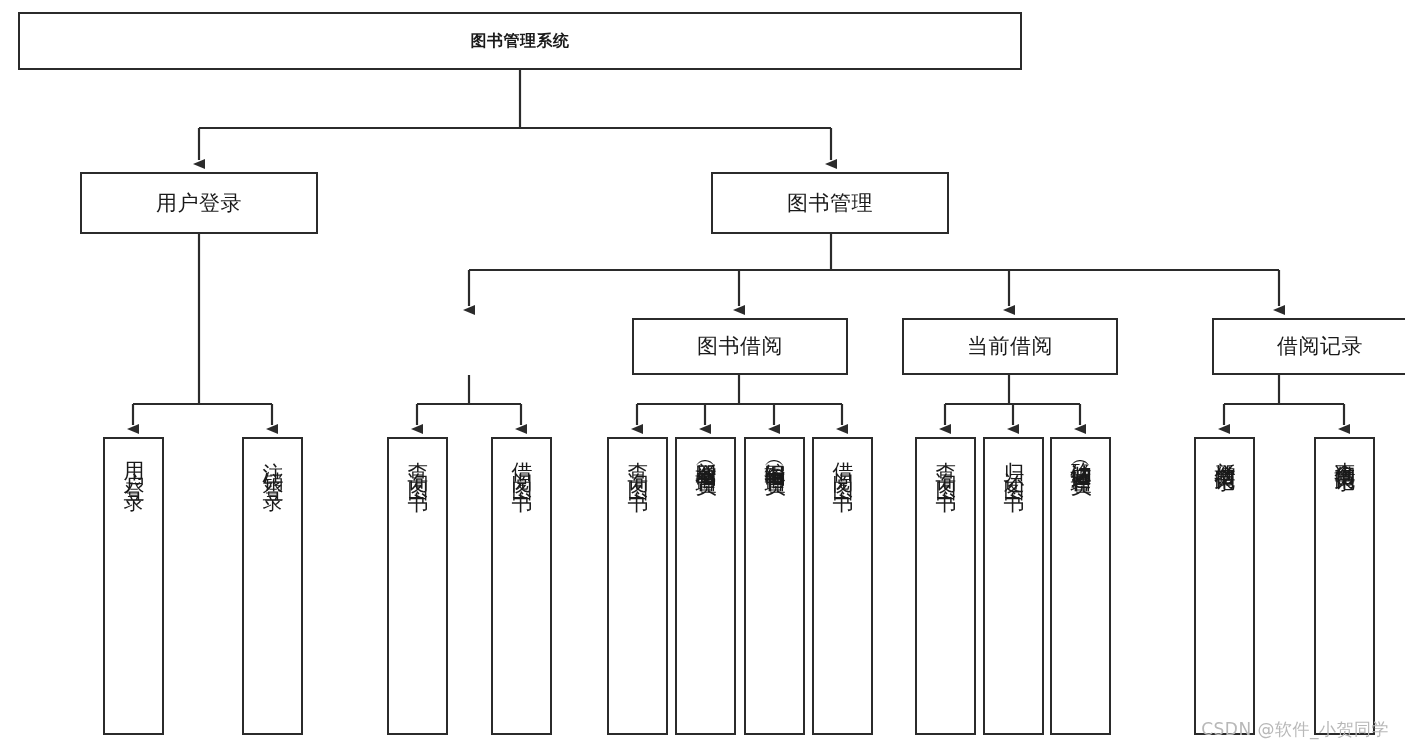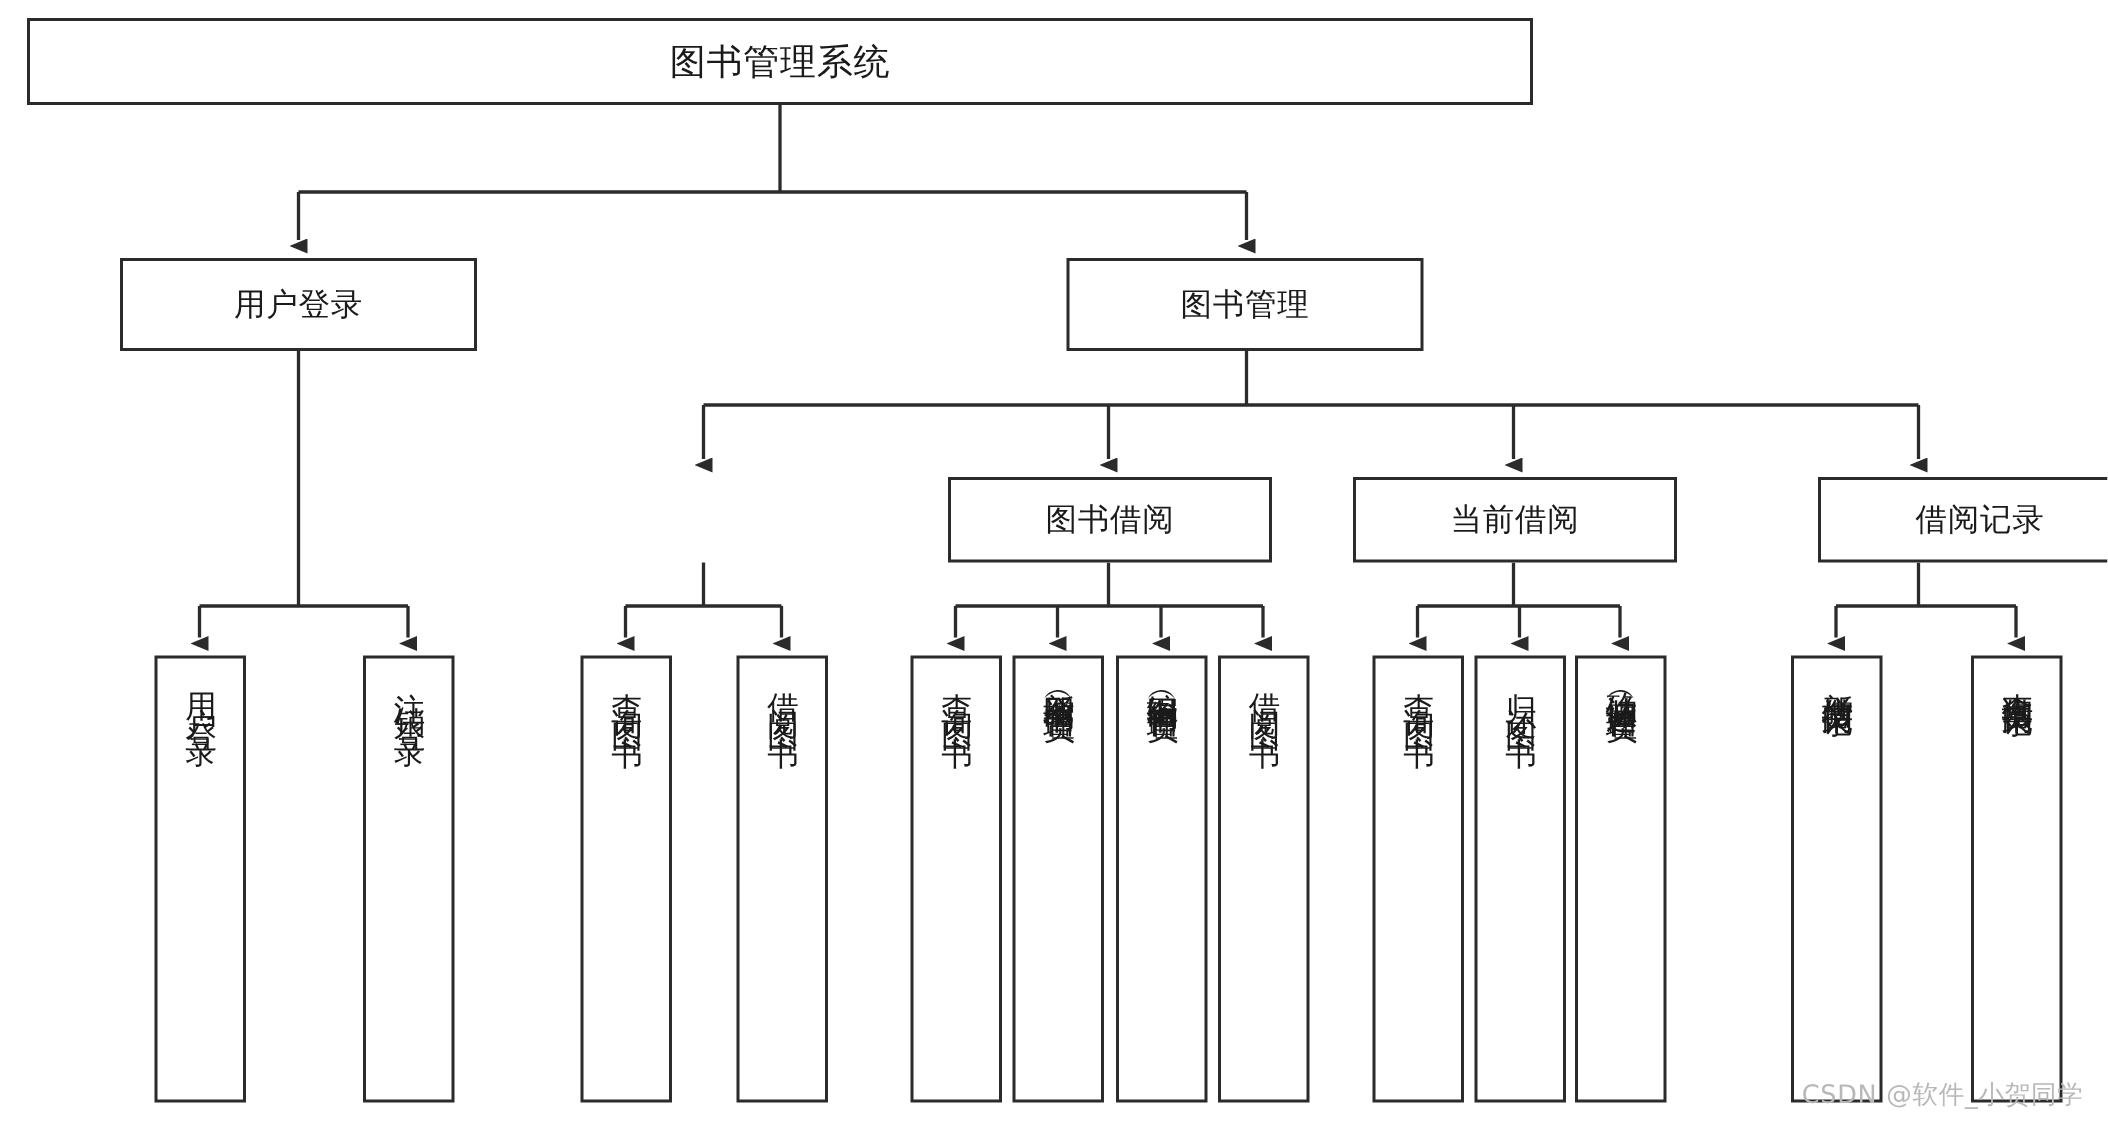--- a/index.html
+++ b/index.html
@@ -39,21 +39,22 @@
     text-align: center;
     line-height: 1.18;
     white-space: nowrap;
   }
   
   .node.horiz .label {
     font-size: 21px;
     letter-spacing: 0.5px;
   }
   .node.title .label {
-    font-size: 24px;
+    font-size: 16px;
+    font-weight: bold;
   }
   
   .node.vert {
     align-items: flex-start;
     justify-content: center;
     padding-top: 6px;
   }
   .node.vert .label {
     writing-mode: vertical-rl;
     text-orientation: upright;

